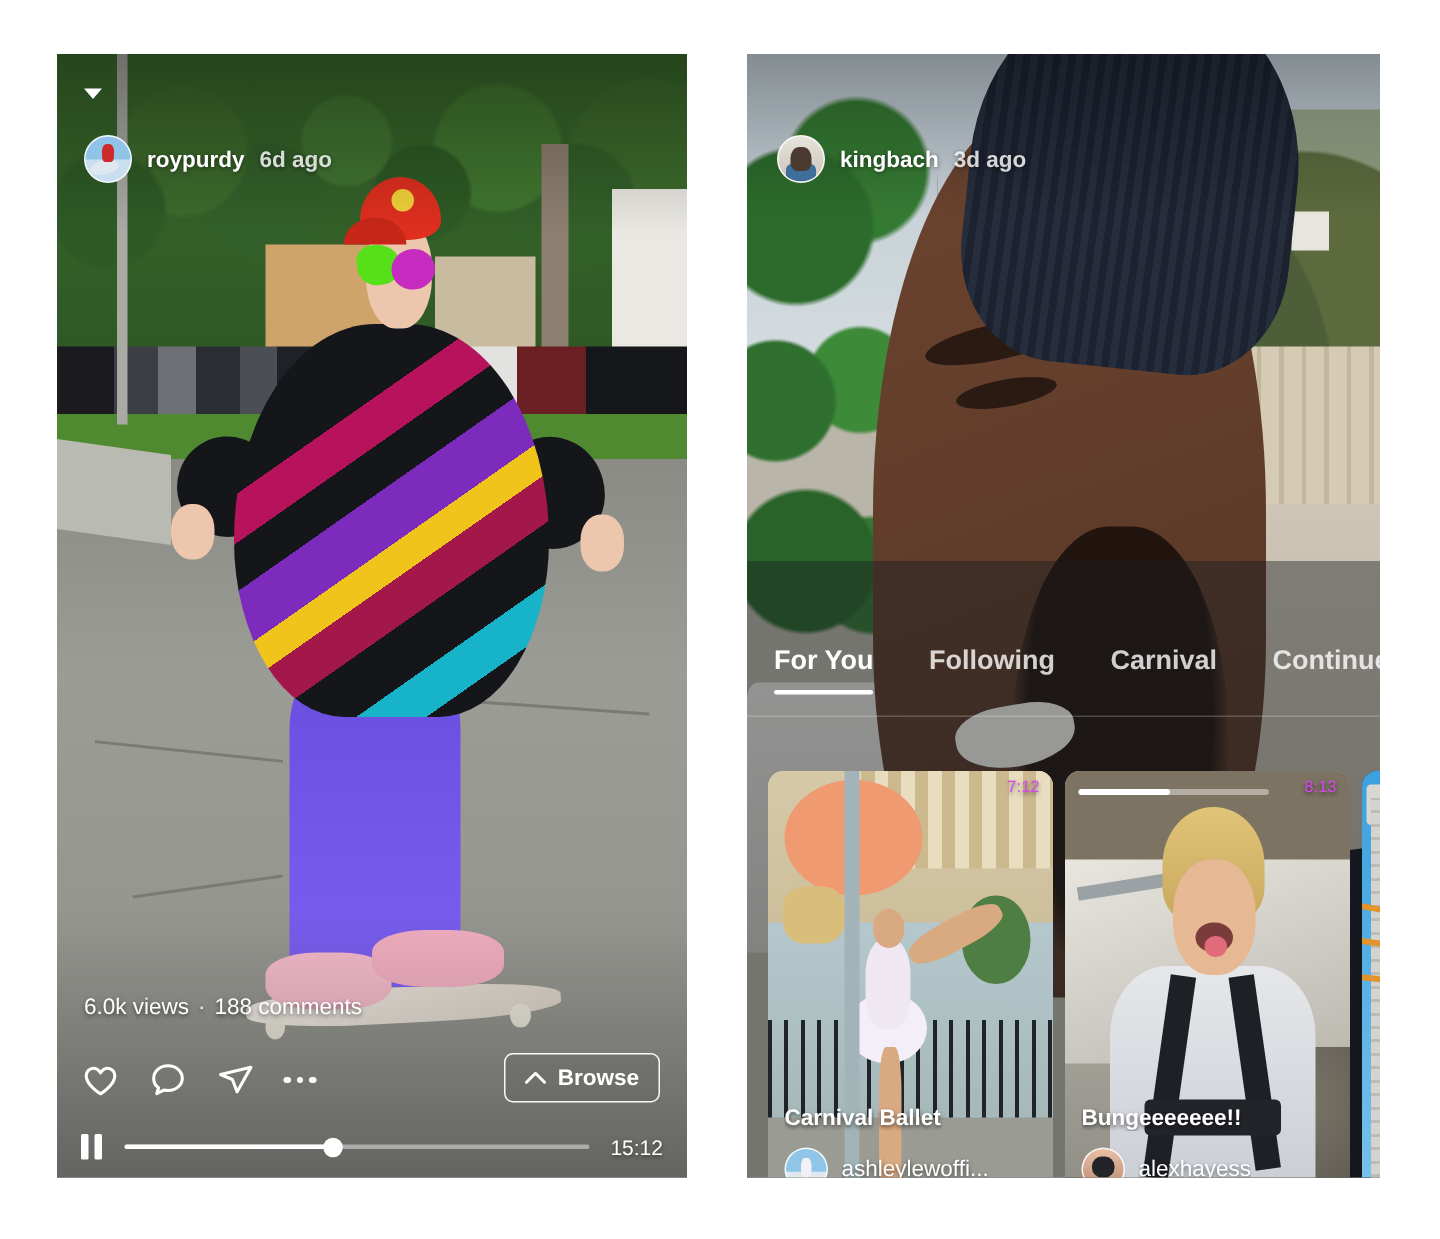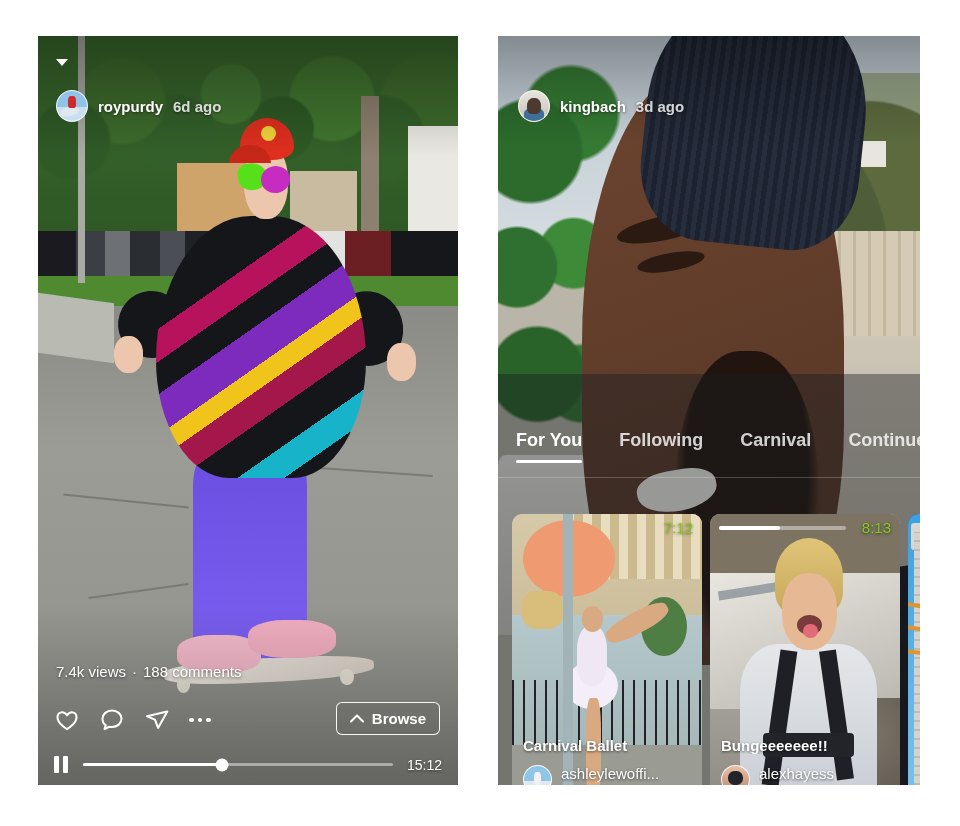--- a/index.html
+++ b/index.html
@@ -224,25 +224,25 @@
   .tabs-divider{position:absolute;left:0;right:0;top:441px;height:1px;background:rgba(255,255,255,.22);}
   .r-dim{position:absolute;left:0;right:0;top:338px;bottom:0;background:rgba(25,28,33,.42);}
 
   .cards{position:absolute;left:14px;right:0;top:478px;height:300px;display:flex;gap:8px;}
   .card{width:190px;height:296px;border-radius:10px;overflow:hidden;position:relative;flex:none;
      background:#333;}
   .card.partial{width:32px;}
   .card-prog{position:absolute;left:9px;right:54px;top:12px;height:3.5px;
      background:rgba(255,255,255,.42);border-radius:3px;}
   .card-prog .cfill{position:absolute;left:0;top:0;height:100%;background:#fff;border-radius:3px;}
-  .card-time{position:absolute;right:9px;top:5px;color:#84cc16;font-size:15px;font-weight:normal;
+  .card-time{position:absolute;right:9px;top:5px;color:#d946ef;font-size:11px;font-weight:normal;
      text-shadow:0 1px 3px rgba(0,0,0,.6);}
   .card-title{position:absolute;left:11px;right:8px;bottom:56px;color:#fff;font-size:15px;
      font-weight:bold;text-shadow:0 1px 3px rgba(0,0,0,.6);white-space:nowrap;overflow:hidden;}
-  .card-user{position:absolute;left:11px;right:8px;bottom:16px;display:flex;align-items:flex-start;gap:9px;}
+  .card-user{position:absolute;left:11px;right:8px;bottom:16px;display:flex;align-items:center;gap:9px;}
   .card-av{width:27px;height:27px;border-radius:50%;border:1.5px solid rgba(255,255,255,.9);
      flex:none;position:relative;overflow:hidden;}
   .card-uname{color:#fff;font-size:15px;text-shadow:0 1px 3px rgba(0,0,0,.6);
      white-space:nowrap;overflow:hidden;}
 
   
   .c1{position:absolute;inset:0;background:linear-gradient(#bfd4dd,#9fb0ad);}
   .c1-top{position:absolute;left:0;top:0;width:100%;height:34%;
      background:linear-gradient(#d6c9a8,#cdbf9c);}
   .c1-circ{position:absolute;left:6%;top:2%;width:48%;height:26%;background:#f09a72;border-radius:50%;}
@@ -343,21 +343,21 @@
         <span class="caret"></span>
       </div>
 
       <div class="l-user">
         <span class="avatar av-a av-roypurdy"></span>
         <span class="u-name">roypurdy</span>
         <span class="u-time">6d ago</span>
       </div>
 
       <div class="l-stats">
-        <span>7.4k views</span>
+        <span>6.0k views</span>
         <span class="dot">·</span>
         <span>188 comments</span>
       </div>
 
       <div class="l-actions">
         <span>
           <svg class="ico" viewBox="0 0 24 24">
               <path d="M12 20.5C12 20.5 3.2 15.3 3.2 9.4c0-2.7 2.1-4.6 4.4-4.6 1.8 0 3.3 1.1 4.4 2.8 1.1-1.7 2.6-2.8 4.4-2.8 2.3 0 4.4 1.9 4.4 4.6 0 5.9-8.8 11.1-8.8 11.1z"></path>
             </svg>
         </span>

